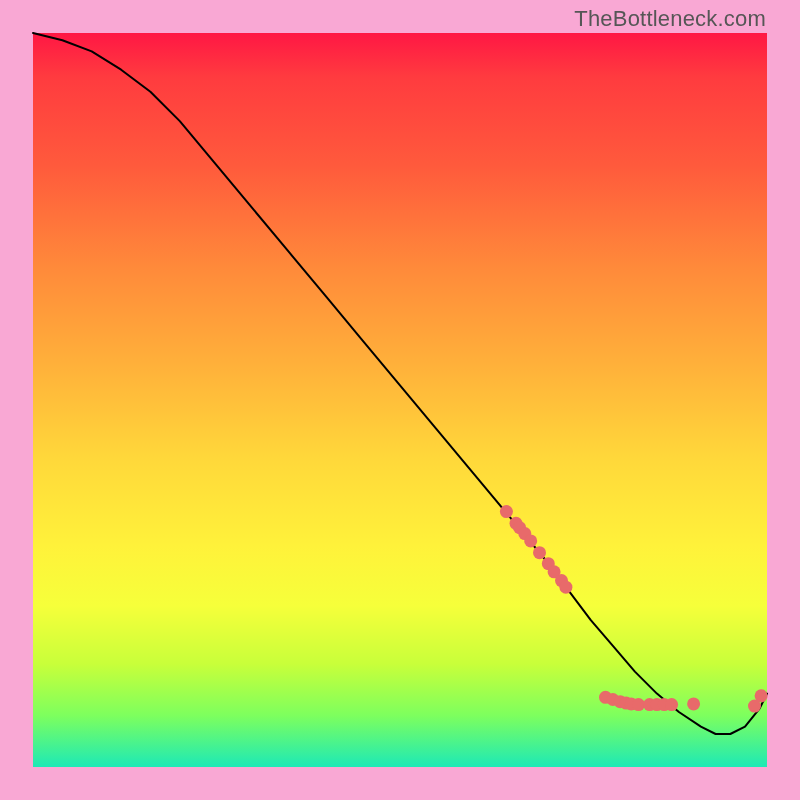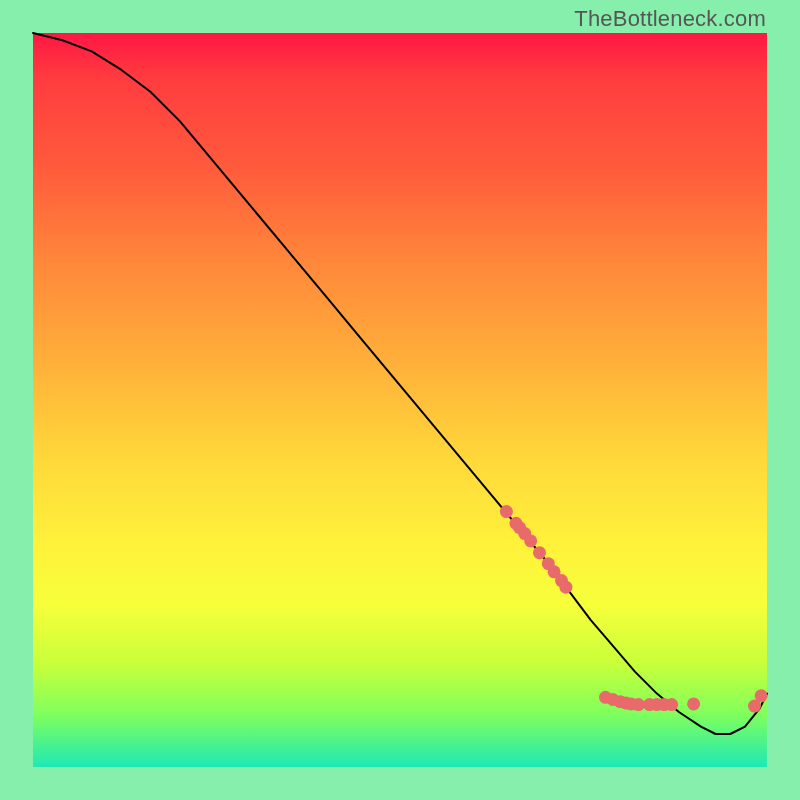--- a/index.html
+++ b/index.html
@@ -8,21 +8,21 @@
     width: 800px;
     height: 800px;
     background: #000;
     overflow: hidden;
     font-family: Arial, Helvetica, sans-serif;
   }
   .frame {
     position: relative;
     width: 800px;
     height: 800px;
-    background: #86efac;
+    background: #f9a8d4;
   }
   .plot {
     position: absolute;
     left: 33px;
     top: 33px;
     width: 734px;
     height: 734px;
     
     background: linear-gradient(
       to bottom,

